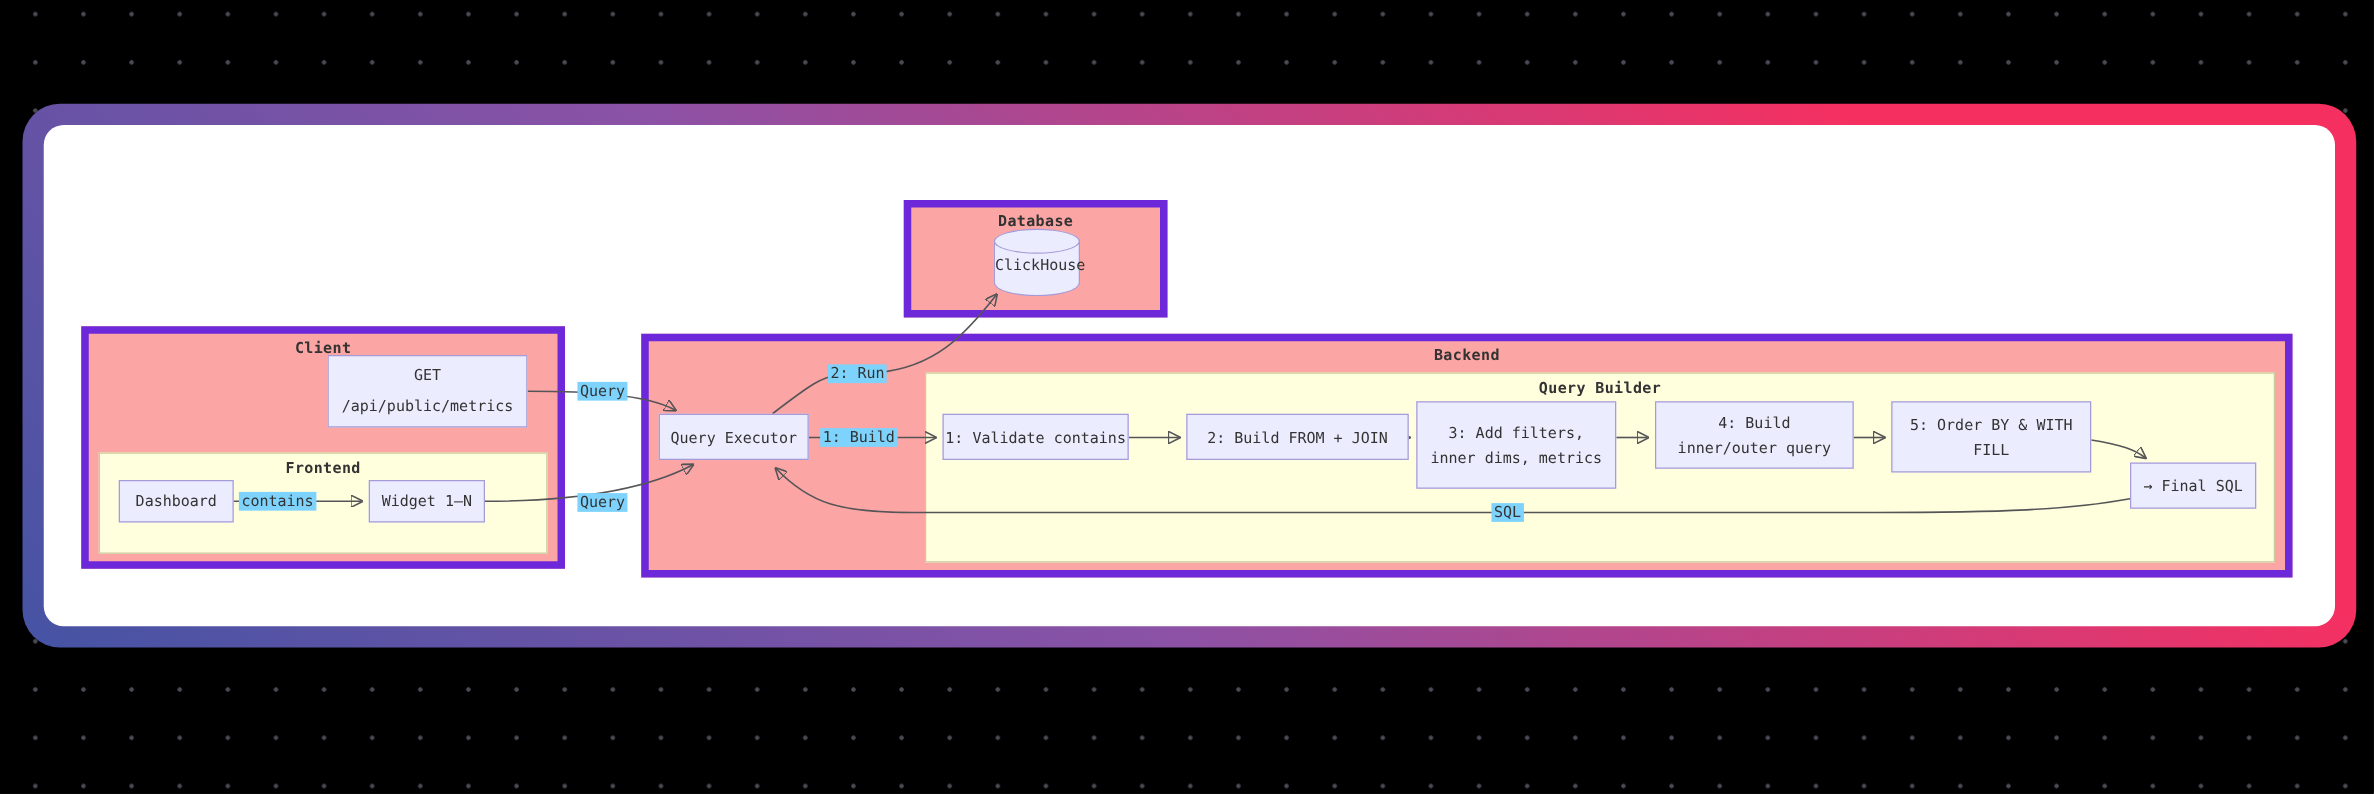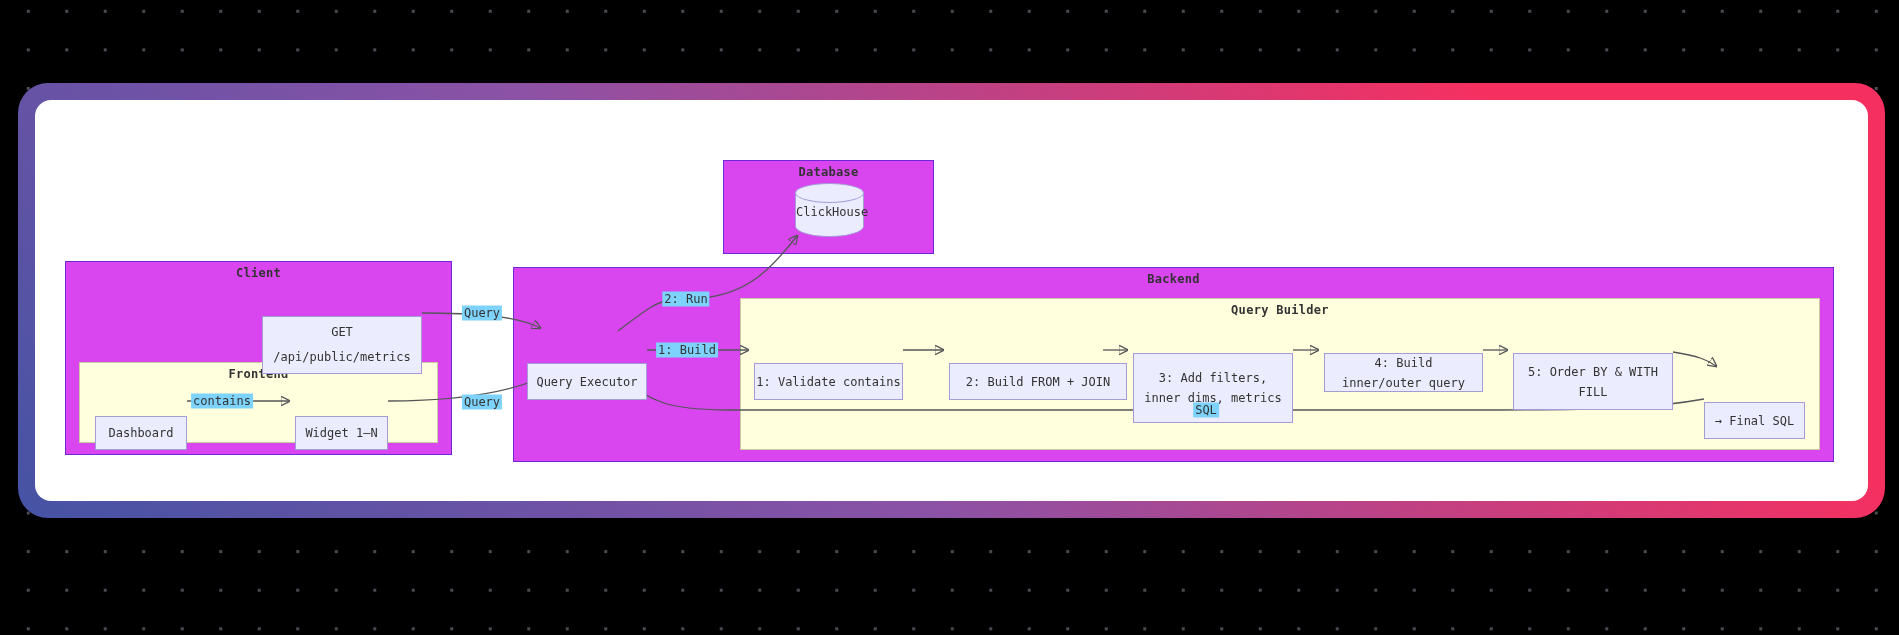--- a/index.html
+++ b/index.html
@@ -24,42 +24,41 @@
     background: linear-gradient(45deg, #4553a4 0%, #8b52a6 40%, #f53061 82%);
   }
   .card {
     position:absolute; inset:17px;
     background:#ffffff; border-radius:16px;
   }
   .diagram { position:absolute; inset:0; }
 
   .cluster {
     position:absolute;
-    background:#d946ef;
-    border:1px solid #6d28d9;
+    background:#fca5a5;
+    border:6px solid #6d28d9;
   }
   .cluster.yellow {
     background:#ffffde;
     border:1px solid #cbcb9d;
   }
   .cluster-label {
     position:absolute; top:4px; left:0; width:100%;
     text-align:center; font-size:12px; font-weight:bold; color:#333;
     letter-spacing:0.3px;
   }
 
   .node {
     position:absolute;
     background:#ececff;
     border:1px solid #a59bd8;
     display:flex; flex-direction:column;
     align-items:center; justify-content:center;
     font-size:12px; color:#333; text-align:center;
     line-height:20px;
-    margin-top:32px;
   }
   .node.tall { line-height:25px; }
 
   .cylinder {
     position:absolute; left:795px; top:192px; width:69px; height:45px;
     background:#ececff;
     border:1px solid #a59bd8; border-top:none;
     border-radius: 0 0 35px 35px / 0 0 11px 11px;
   }
   .cylinder::before {
@@ -160,21 +159,21 @@
 
     <div class="node" style="left:949px;top:331px;width:178px;height:37px">
       <span>2: Build FROM + JOIN</span>
     </div>
 
     <div class="node" style="left:1133px;top:321px;width:160px;height:70px">
       <span>3: Add filters,</span>
       <span>inner dims, metrics</span>
     </div>
 
-    <div class="node" style="left:1324px;top:321px;width:159px;height:39px">
+    <div class="node" style="left:1324px;top:321px;width:159px;height:54px">
       <span>4: Build</span>
       <span>inner/outer query</span>
     </div>
 
     <div class="node" style="left:1513px;top:321px;width:160px;height:57px">
       <span>5: Order BY &amp; WITH</span>
       <span>FILL</span>
     </div>
 
     <div class="node" style="left:1704px;top:370px;width:101px;height:37px">

